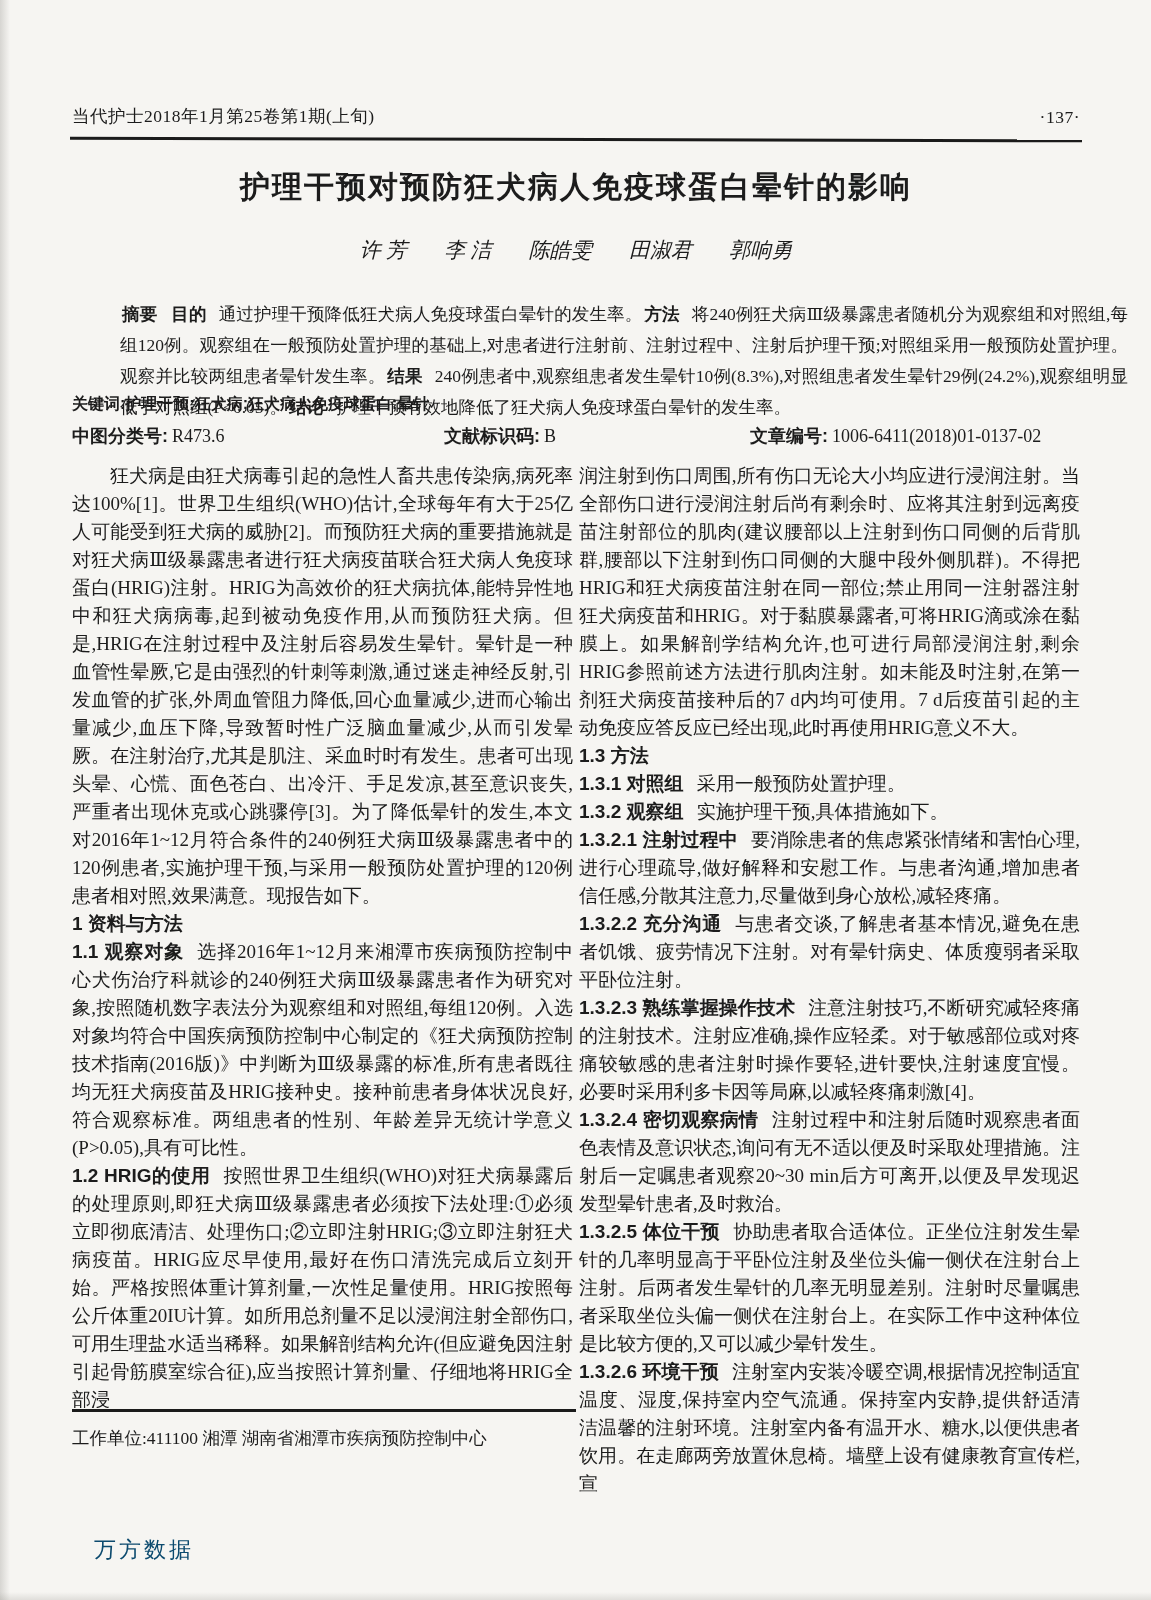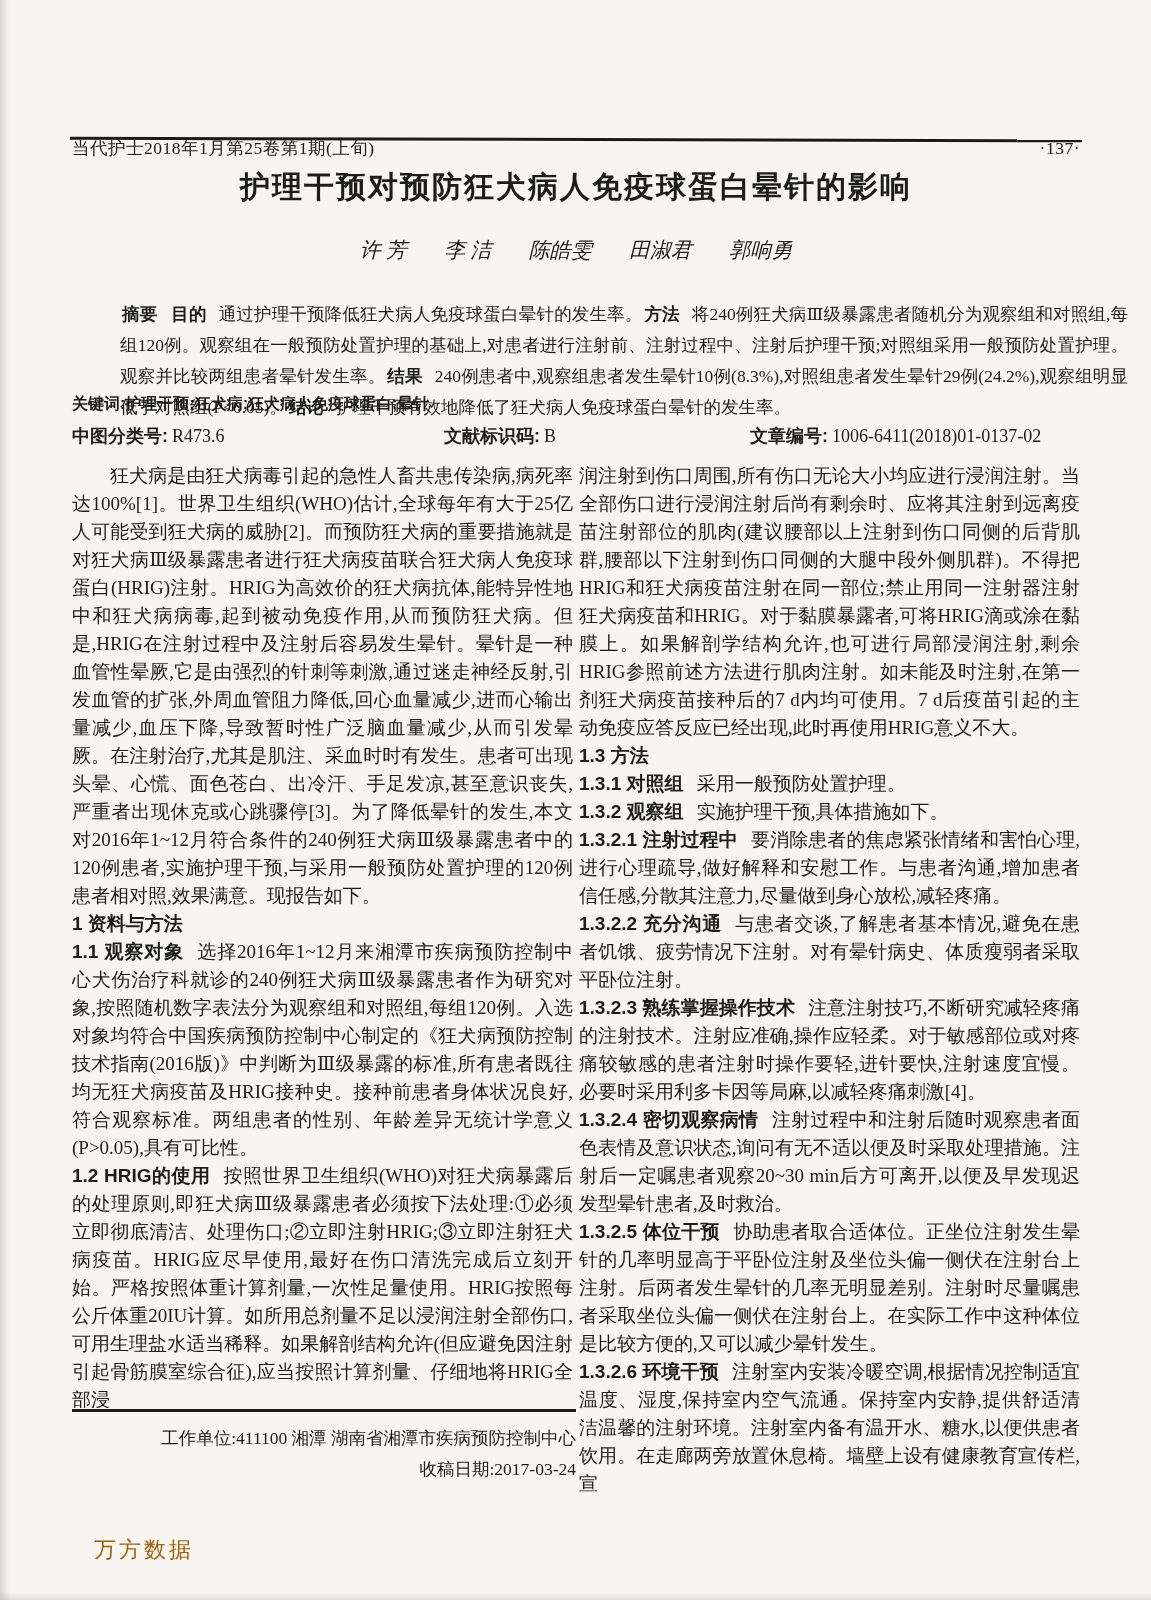--- a/index.html
+++ b/index.html
@@ -14,22 +14,22 @@
   .scan-edge{
     position:absolute;left:0;top:0;bottom:0;width:10px;
     background:linear-gradient(to right, rgba(120,118,112,0.25), rgba(246,245,242,0));
   }
   .scan-edge-bottom{
     position:absolute;left:0;right:0;bottom:0;height:8px;
     background:linear-gradient(to top, rgba(120,118,112,0.18), rgba(246,245,242,0));
   }
   .header{
     position:absolute;left:72px;top:104px;width:1008px;
-    display:flex;justify-content:space-between;align-items:center;
-    font-size:17.5px;letter-spacing:0.5px;margin-top:32px;
+    display:flex;justify-content:space-between;align-items:flex-end;
+    font-size:17.5px;letter-spacing:0.5px;
   }
   .header-rule{
     position:absolute;left:70px;top:138px;width:1012px;height:2.5px;
     background:#1b1b1b;transform:rotate(0.15deg);
   }
   .title{
     position:absolute;left:72px;top:167px;width:1008px;
     text-align:center;
     font-family:"Liberation Sans","DejaVu Sans",sans-serif;
     font-weight:700;font-size:30px;letter-spacing:2px;
@@ -76,25 +76,25 @@
     font-weight:700;margin-right:0.7em;
   }
   .footnote-rule{
     position:absolute;left:72px;top:1409px;width:504px;height:2.5px;
     background:#1b1b1b;
   }
   .footnote{
     position:absolute;left:72px;top:1423px;width:504px;
     font-size:17.5px;line-height:30.5px;
   }
-  .footnote div{white-space:nowrap;text-align:right;}
+  .footnote div{white-space:nowrap;}
   .watermark{
     position:absolute;left:94px;top:1535px;
     font-family:Liberation Serif, serif;
-    font-size:22px;color:#a16207;letter-spacing:3px;
+    font-size:22px;color:#0c4a6e;letter-spacing:3px;
   }
 </style>
 </head>
 <body>
 
 <div class="scan-edge"></div>
 <div class="scan-edge-bottom"></div>
 
 <div class="header">
   <span>当代护士2018年1月第25卷第1期(上旬)</span>
@@ -138,16 +138,15 @@
   <p><span class="lead">1.3.2.2 充分沟通</span><span>与患者交谈,了解患者基本情况,避免在患者饥饿、疲劳情况下注射。对有晕针病史、体质瘦弱者采取平卧位注射。</span></p>
   <p><span class="lead">1.3.2.3 熟练掌握操作技术</span><span>注意注射技巧,不断研究减轻疼痛的注射技术。注射应准确,操作应轻柔。对于敏感部位或对疼痛较敏感的患者注射时操作要轻,进针要快,注射速度宜慢。必要时采用利多卡因等局麻,以减轻疼痛刺激[4]。</span></p>
   <p><span class="lead">1.3.2.4 密切观察病情</span><span>注射过程中和注射后随时观察患者面色表情及意识状态,询问有无不适以便及时采取处理措施。注射后一定嘱患者观察20~30 min后方可离开,以便及早发现迟发型晕针患者,及时救治。</span></p>
   <p><span class="lead">1.3.2.5 体位干预</span><span>协助患者取合适体位。正坐位注射发生晕针的几率明显高于平卧位注射及坐位头偏一侧伏在注射台上注射。后两者发生晕针的几率无明显差别。注射时尽量嘱患者采取坐位头偏一侧伏在注射台上。在实际工作中这种体位是比较方便的,又可以减少晕针发生。</span></p>
   <p><span class="lead">1.3.2.6 环境干预</span><span>注射室内安装冷暖空调,根据情况控制适宜温度、湿度,保持室内空气流通。保持室内安静,提供舒适清洁温馨的注射环境。注射室内备有温开水、糖水,以便供患者饮用。在走廊两旁放置休息椅。墙壁上设有健康教育宣传栏,宣</span></p>
 </div>
 
 <div class="footnote-rule"></div>
 <div class="footnote">
   <div>工作单位:411100 湘潭 湖南省湘潭市疾病预防控制中心</div>
-  <div>收稿日期:2017-03-24</div>
 </div>
 
 <div class="watermark">万方数据</div>
 
 </body></html>

